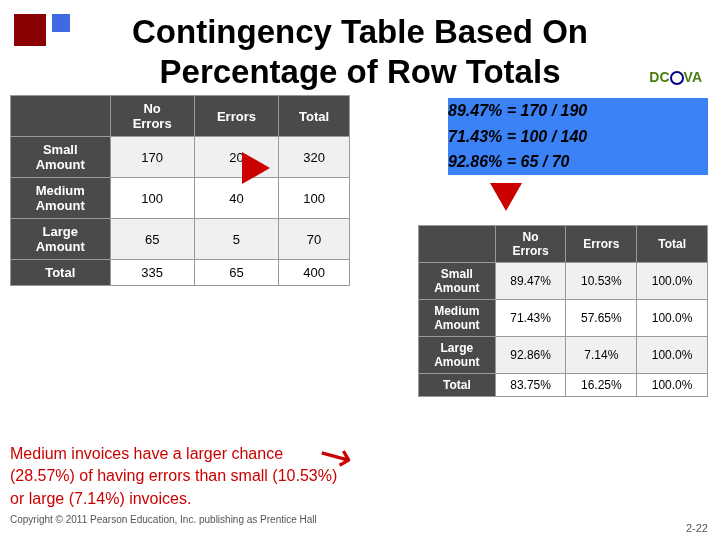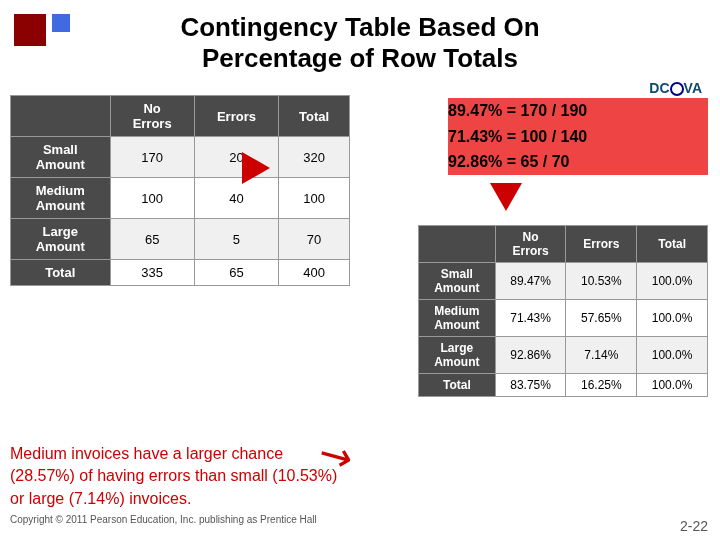--- a/index.html
+++ b/index.html
@@ -18,34 +18,34 @@
       position: relative;
       background: #fff;
     }
 
     
     .title-area {
       text-align: center;
       padding: 12px 20px 6px 20px;
     }
     .title-text {
-      font-size: 26px;
+      font-size: 33px;
       font-weight: bold;
       color: #000;
       line-height: 1.2;
     }
 
     
     .dcova {
       position: absolute;
-      top: 80px;
+      top: 69px;
       right: 18px;
       font-size: 14px;
       font-weight: bold;
-      color: #0c4a6e;
+      color: #4d7c0f;
     }
     .dcova .o-circle {
       display: inline-block;
       width: 14px;
       height: 14px;
       border: 2px solid #00008B;
       border-radius: 50%;
       vertical-align: middle;
       margin: 0 0px;
     }
@@ -110,22 +110,23 @@
       border-right: 16px solid transparent;
       border-top: 28px solid #cc0000;
     }
 
     
     .formulas-box {
       position: absolute;
       top: 98px;
       right: 12px;
       width: 260px;
-      background: #ef4444;
+      background: #3b82f6;
       border: none;
+      font-style: italic;
     }
     .formulas-box .formula-line {
       font-size: 16px;
       font-weight: bold;
       color: #000;
       line-height: 1.6;
     }
 
     
     .right-table-wrapper {
@@ -179,21 +180,21 @@
       position: absolute;
       bottom: 15px;
       left: 10px;
       font-size: 10px;
       color: #555;
     }
     .page-num {
       position: absolute;
       bottom: 6px;
       right: 12px;
-      font-size: 14px;
+      font-size: 11px;
       color: #555;
     }
 
     
     .deco-squares {
       position: absolute;
       top: 14px;
       left: 14px;
     }
   </style>

